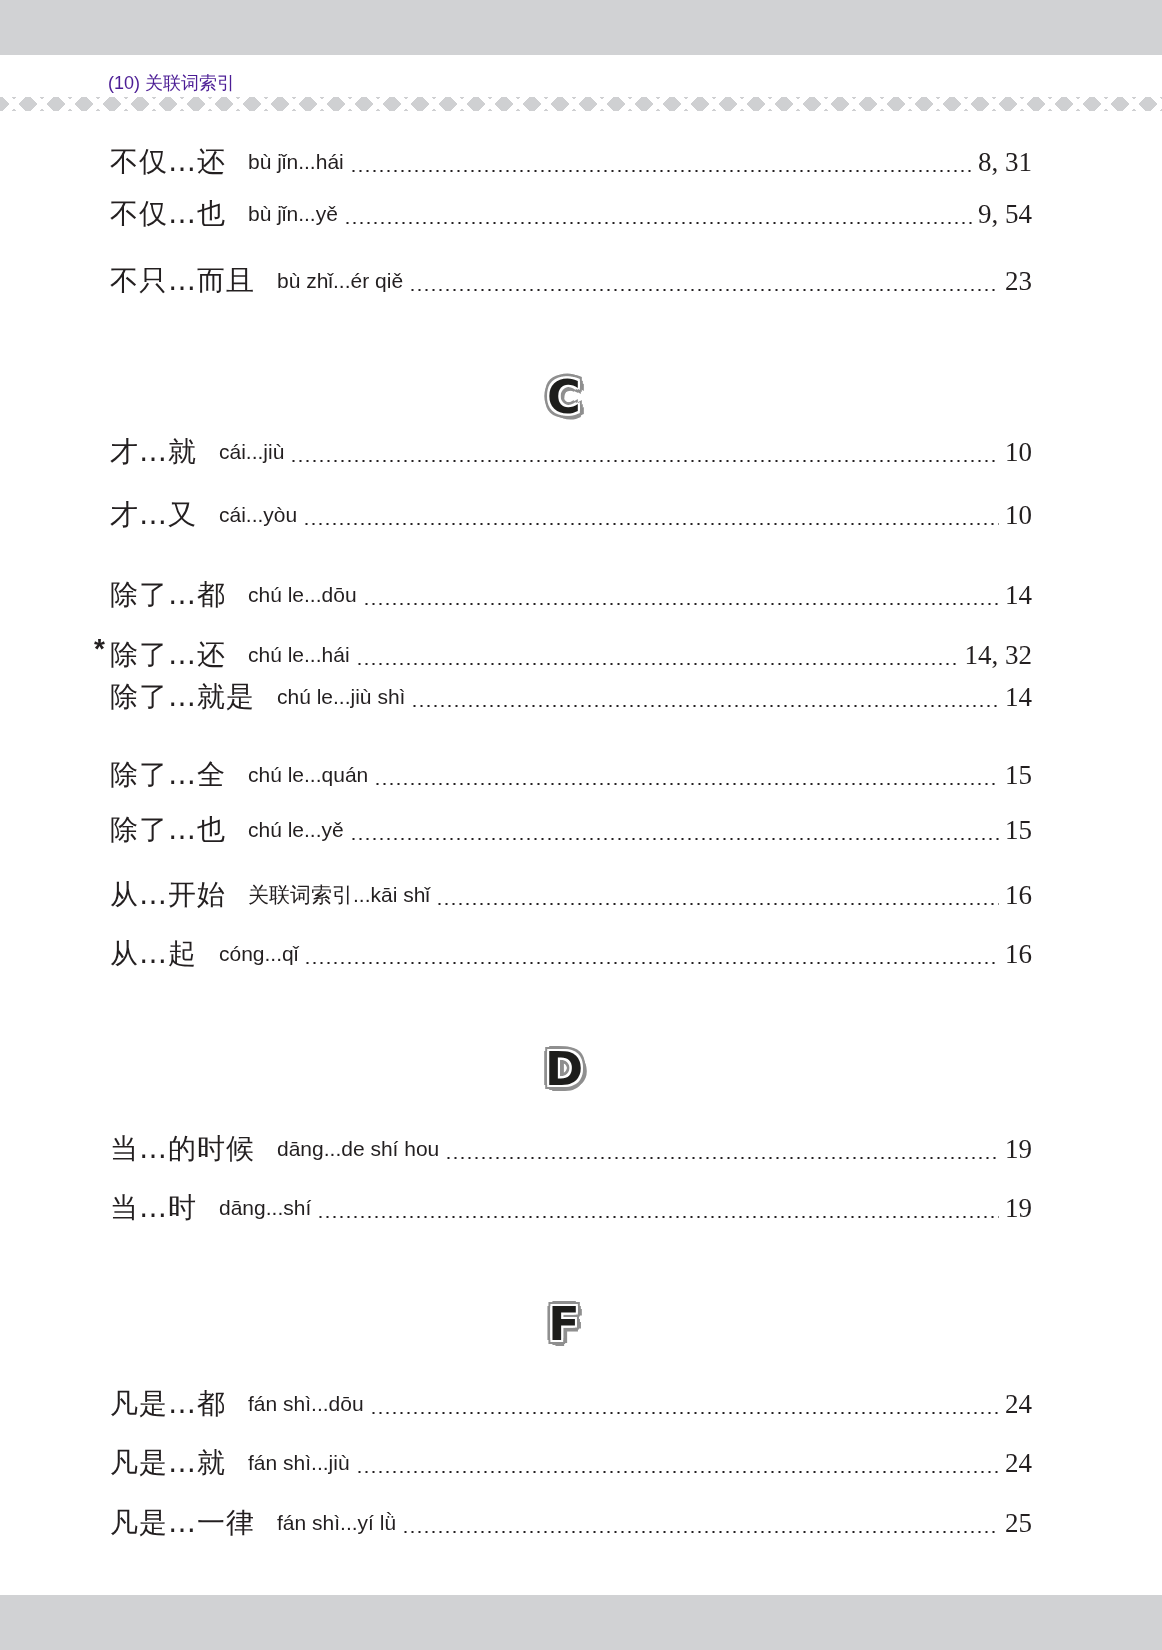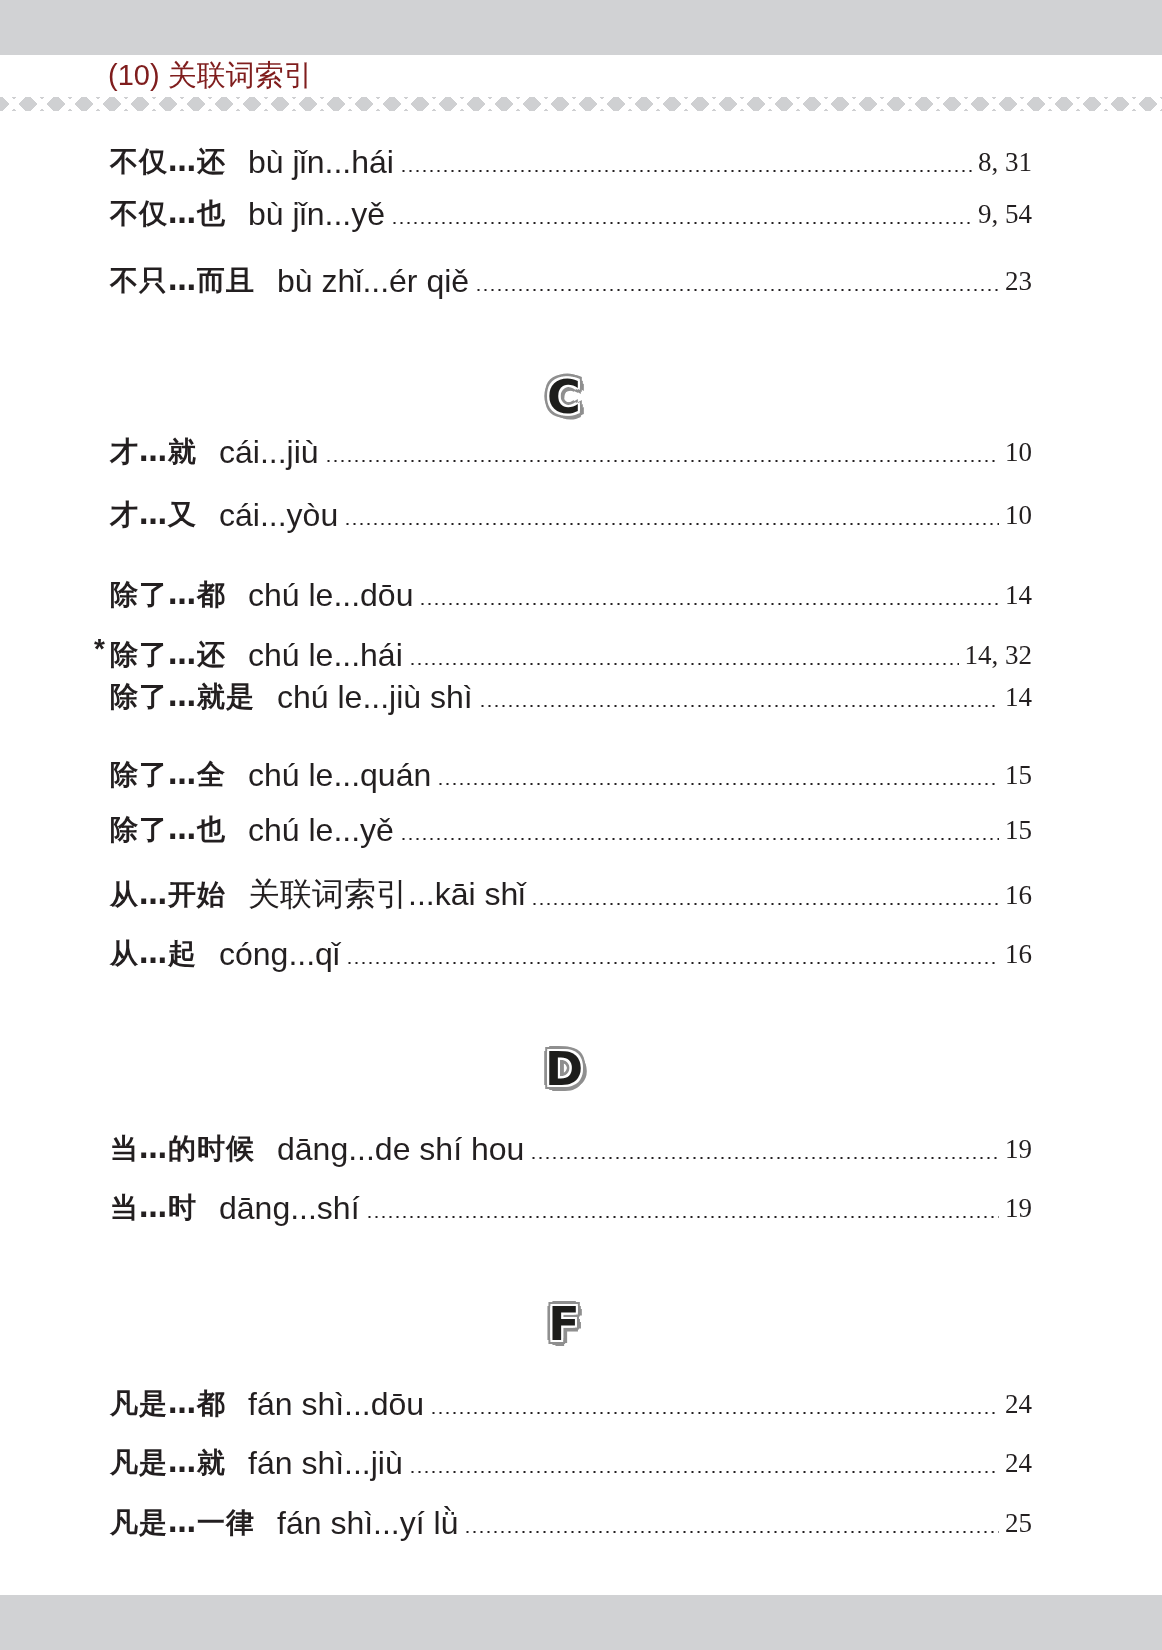--- a/index.html
+++ b/index.html
@@ -4,35 +4,35 @@
 <style>
   html, body { margin: 0; padding: 0; }
   body {
     width: 1162px; height: 1650px; position: relative; overflow: hidden;
     background: #ffffff; color: #231f20;
     font-family: "Liberation Sans", "DejaVu Sans", sans-serif;
   }
   .band-top { position: absolute; left: 0; top: 0; width: 1162px; height: 55px; background: #d1d2d4; }
   .band-bottom { position: absolute; left: 0; top: 1595px; width: 1162px; height: 55px; background: #d1d2d4; }
   .running-head {
-    position: absolute; left: 108px; top: 60px; font-size: 29px; line-height: 30px; color: #7f1d1d;
+    position: absolute; left: 108px; top: 68px; font-size: 18px; line-height: 30px; color: #4c1d95;
   }
   .hex-border {
     position: absolute; left: 0; top: 97px; width: 1162px; height: 14px;
     background:
       linear-gradient(135deg, transparent 40%, #ffffff 40%, #ffffff 60%, transparent 60%) 0 0 / 28px 14px repeat-x,
       linear-gradient(45deg, transparent 40%, #ffffff 40%, #ffffff 60%, transparent 60%) 0 0 / 28px 14px repeat-x,
       #cfd0d2;
   }
   .row {
     position: absolute; left: 110px; width: 922px; height: 40px;
     display: flex; align-items: center; font-size: 27px; white-space: nowrap;
   }
-  .row .hanzi { font-family: "DejaVu Sans", sans-serif; font-size: 28px; letter-spacing: 1px; font-weight: bold; }
-  .row .pinyin { margin-left: 22px; font-size: 32px; }
+  .row .hanzi { font-family: "DejaVu Sans", sans-serif; font-size: 28px; letter-spacing: 1px; }
+  .row .pinyin { margin-left: 22px; font-size: 21px; }
   .row .leader {
     flex: 1; margin: 0 6px; height: 2px; align-self: flex-end; margin-bottom: 10px;
     background-image: radial-gradient(circle, #231f20 1.1px, transparent 1.4px);
     background-size: 7px 3px; background-repeat: repeat-x; background-position: left center;
   }
   .row .pages { font-size: 27px; font-family: Liberation Serif, serif; }
   .row .mark { position: absolute; left: -16px; top: -2px; font-size: 28px; font-weight: bold; }
   .badge {
     position: absolute; width: 60px; height: 60px; display: flex; align-items: center; justify-content: center;
     font-family: "DejaVu Sans", sans-serif; font-weight: bold; font-size: 46px; color: #1d1d1b;

